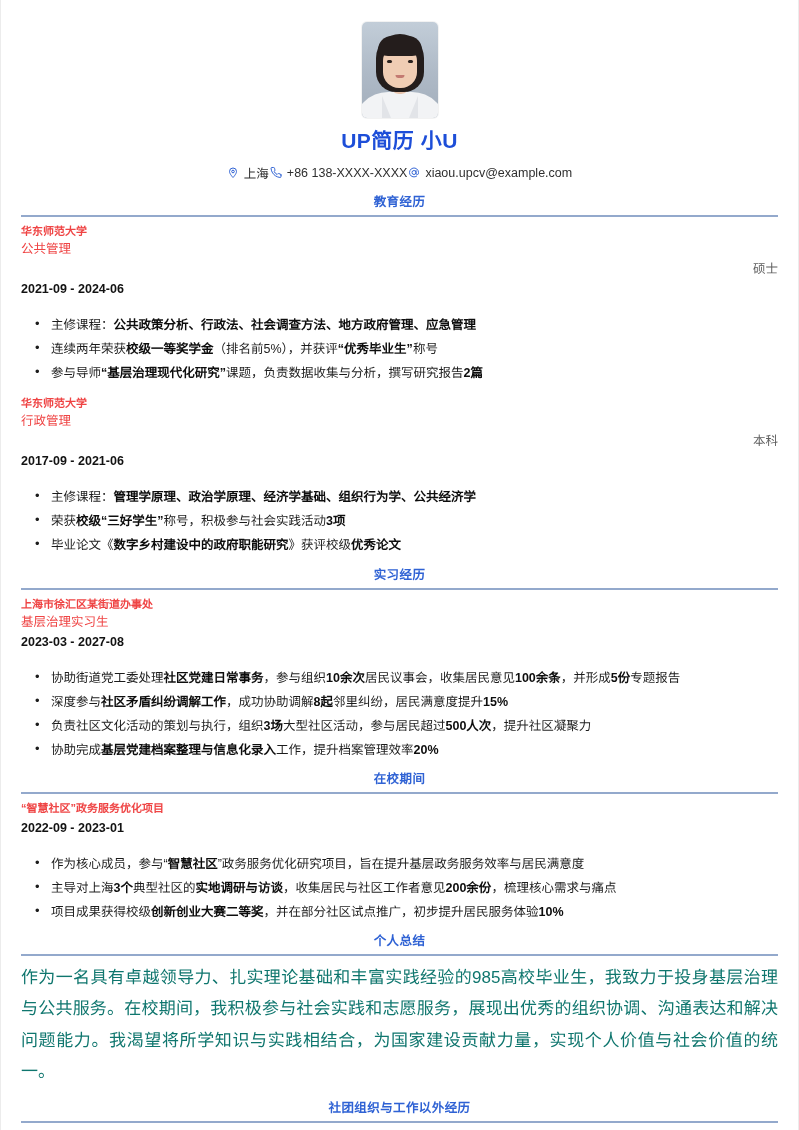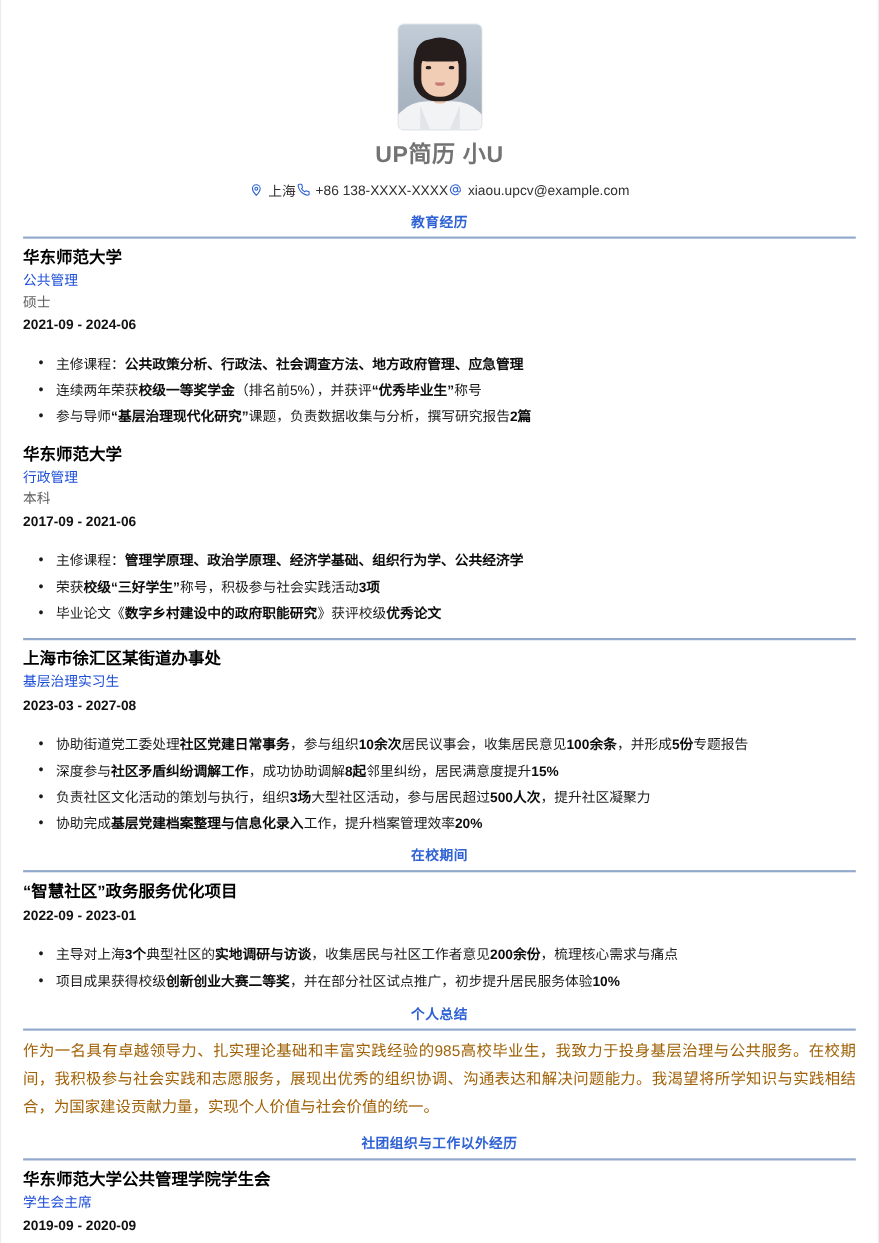--- a/index.html
+++ b/index.html
@@ -112,21 +112,21 @@
     transform: translateX(-50%);
     width: 9px; height: 3px;
     background: #c47a72;
     border-radius: 0 0 5px 5px;
   }
 
   .name {
     font-size: 21px;
     font-weight: 700;
     letter-spacing: 0.5px;
-    color: #737373;
+    color: #1d4ed8;
     margin: 2px 0 10px 0;
     line-height: 1.2;
   }
 
   .contacts {
     display: flex;
     justify-content: center;
     align-items: center;
     gap: 1px;
     font-size: 12.5px;
@@ -155,34 +155,35 @@
   }
   .sec-rule {
     height: 2px;
     background: #93a9cc;
     margin: 0 0 6px 0;
   }
 
   .entry { margin-bottom: 2px; }
   .entry + .entry { margin-top: 13px; }
   .org {
-    font-size: 15px;
+    font-size: 11px;
     font-weight: 700;
-    color: #000000;
+    color: #ef4444;
     line-height: 1.55;
   }
   .role {
     font-size: 12.5px;
-    color: #1d4ed8;
+    color: #ef4444;
     line-height: 1.55;
   }
   .degree {
     font-size: 12.5px;
     color: #5f5f5f;
     line-height: 1.55;
+    text-align: right;
   }
   .dates {
     font-size: 12.5px;
     font-weight: 700;
     color: #121212;
     line-height: 1.6;
   }
 
   ul.bullets {
     list-style: none;
@@ -201,23 +202,23 @@
     content: "\2022";
     position: absolute;
     left: 14px;
     top: -1px;
     font-size: 13px;
     color: #1c1c1c;
   }
   ul.bullets li b { font-weight: 700; color: #0d0d0d; }
 
   .summary {
-    font-size: 14px;
+    font-size: 17px;
     line-height: 1.85;
-    color: #a16207;
+    color: #0f766e;
     text-align: justify;
     margin: 4px 0 0 0;
   }
 </style>
 </head>
 <body>
 
 <div class="page">
 
   <div class="hdr">
@@ -294,40 +295,42 @@
           <div class="degree">本科</div>
           <div class="dates">2017-09 - 2021-06</div>
           <ul class="bullets">
             <li>主修课程：<b>管理学原理、政治学原理、经济学基础、组织行为学、公共经济学</b></li>
             <li>荣获<b>校级“三好学生”</b>称号，积极参与社会实践活动<b>3项</b></li>
             <li>毕业论文《<b>数字乡村建设中的政府职能研究</b>》获评校级<b>优秀论文</b></li>
           </ul>
         </div>
       </div>
       <div class="section">
+        <div class="sec-title">实习经历</div>
         <div class="sec-rule"></div>
         <div class="entry">
           <div class="org">上海市徐汇区某街道办事处</div>
           <div class="role">基层治理实习生</div>
           <div class="dates">2023-03 - 2027-08</div>
           <ul class="bullets">
             <li>协助街道党工委处理<b>社区党建日常事务</b>，参与组织<b>10余次</b>居民议事会，收集居民意见<b>100余条</b>，并形成<b>5份</b>专题报告</li>
             <li>深度参与<b>社区矛盾纠纷调解工作</b>，成功协助调解<b>8起</b>邻里纠纷，居民满意度提升<b>15%</b></li>
             <li>负责社区文化活动的策划与执行，组织<b>3场</b>大型社区活动，参与居民超过<b>500人次</b>，提升社区凝聚力</li>
             <li>协助完成<b>基层党建档案整理与信息化录入</b>工作，提升档案管理效率<b>20%</b></li>
           </ul>
         </div>
       </div>
       <div class="section">
         <div class="sec-title">在校期间</div>
         <div class="sec-rule"></div>
         <div class="entry">
           <div class="org">“智慧社区”政务服务优化项目</div>
           <div class="dates">2022-09 - 2023-01</div>
           <ul class="bullets">
+            <li>作为核心成员，参与“<b>智慧社区</b>”政务服务优化研究项目，旨在提升基层政务服务效率与居民满意度</li>
             <li>主导对上海<b>3个</b>典型社区的<b>实地调研与访谈</b>，收集居民与社区工作者意见<b>200余份</b>，梳理核心需求与痛点</li>
             <li>项目成果获得校级<b>创新创业大赛二等奖</b>，并在部分社区试点推广，初步提升居民服务体验<b>10%</b></li>
           </ul>
         </div>
       </div>
       <div class="section">
         <div class="sec-title">个人总结</div>
         <div class="sec-rule"></div>
         <p class="summary">作为一名具有卓越领导力、扎实理论基础和丰富实践经验的985高校毕业生，我致力于投身基层治理与公共服务。在校期间，我积极参与社会实践和志愿服务，展现出优秀的组织协调、沟通表达和解决问题能力。我渴望将所学知识与实践相结合，为国家建设贡献力量，实现个人价值与社会价值的统一。</p>
       </div>

